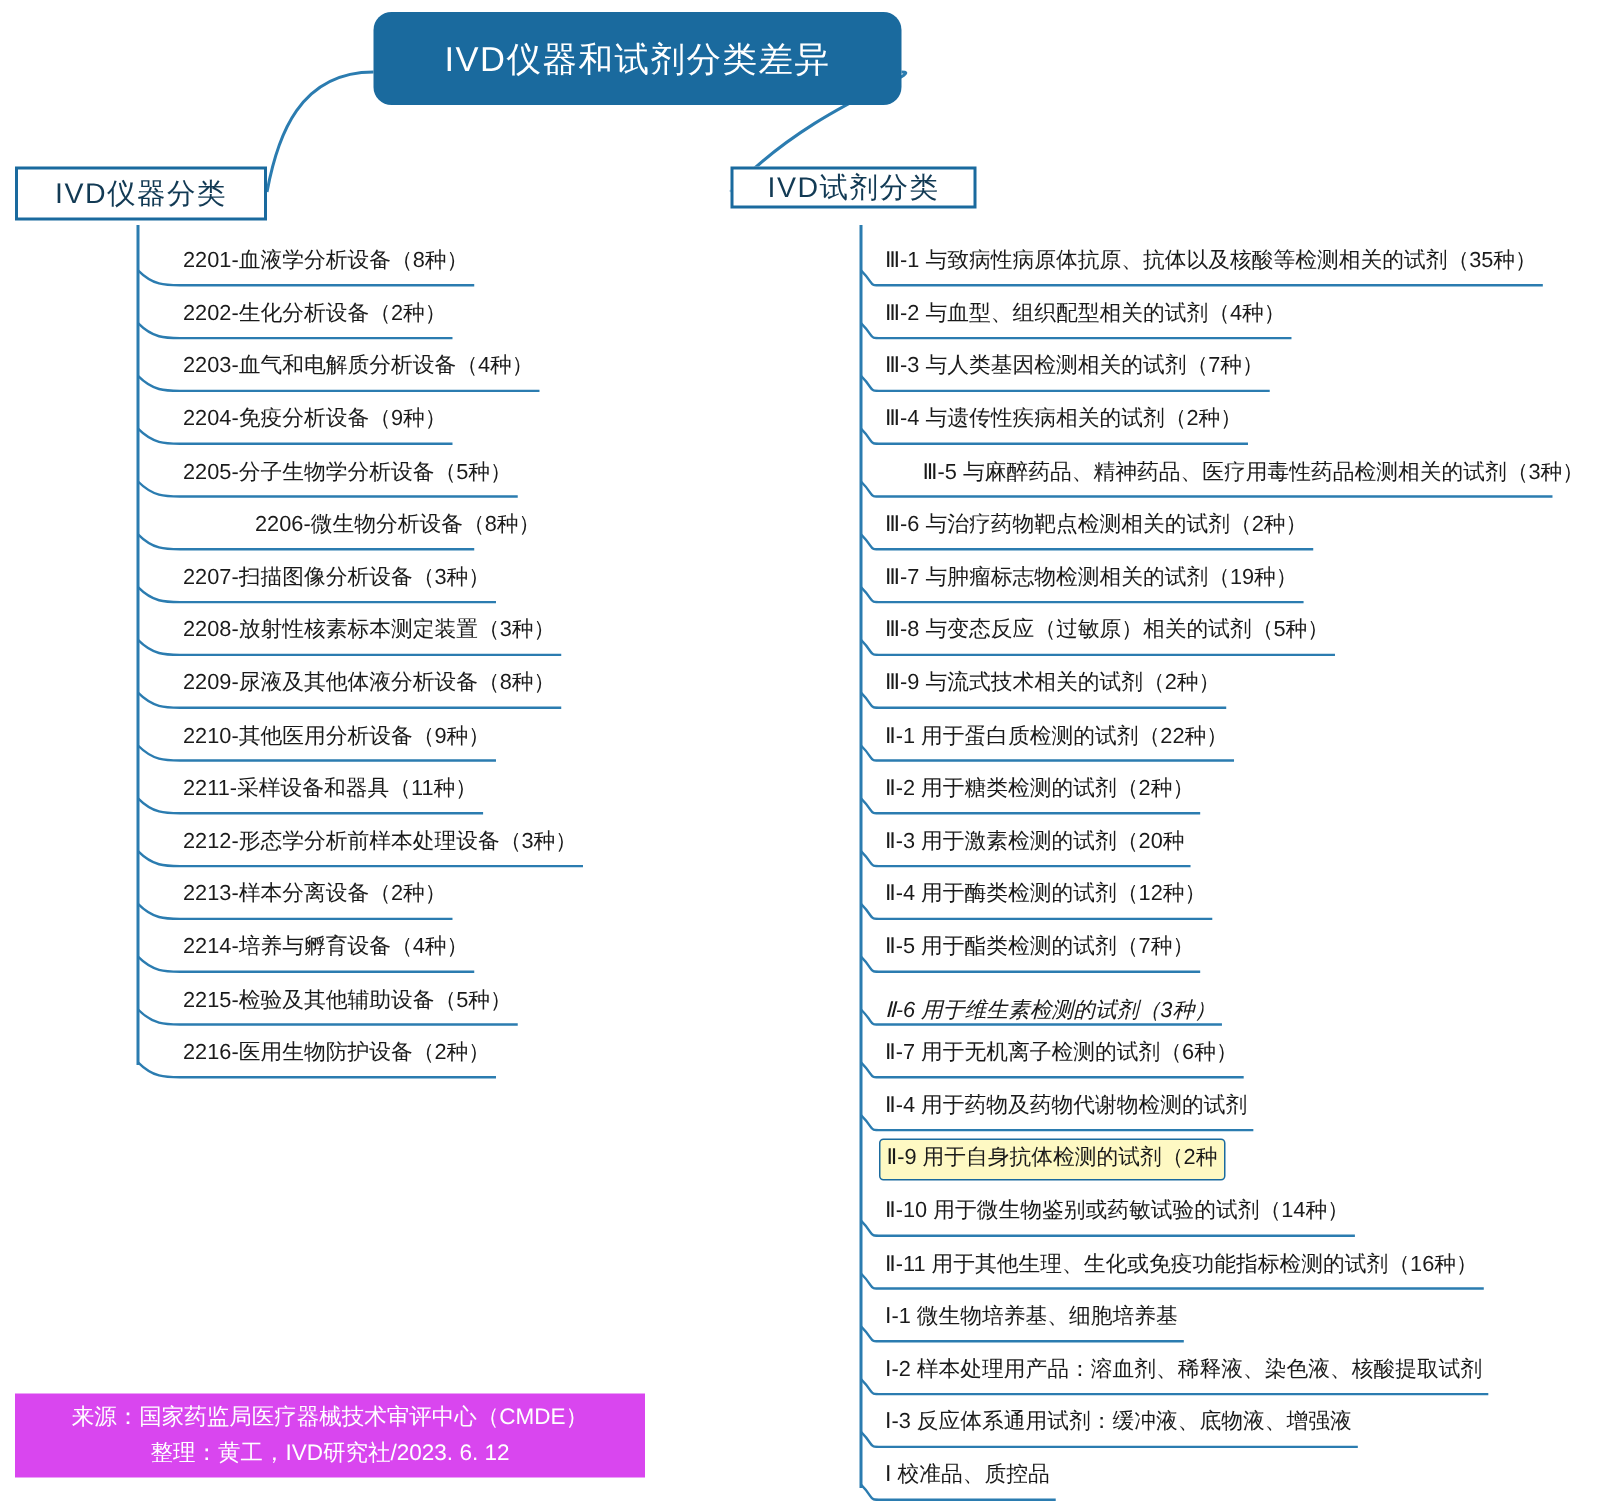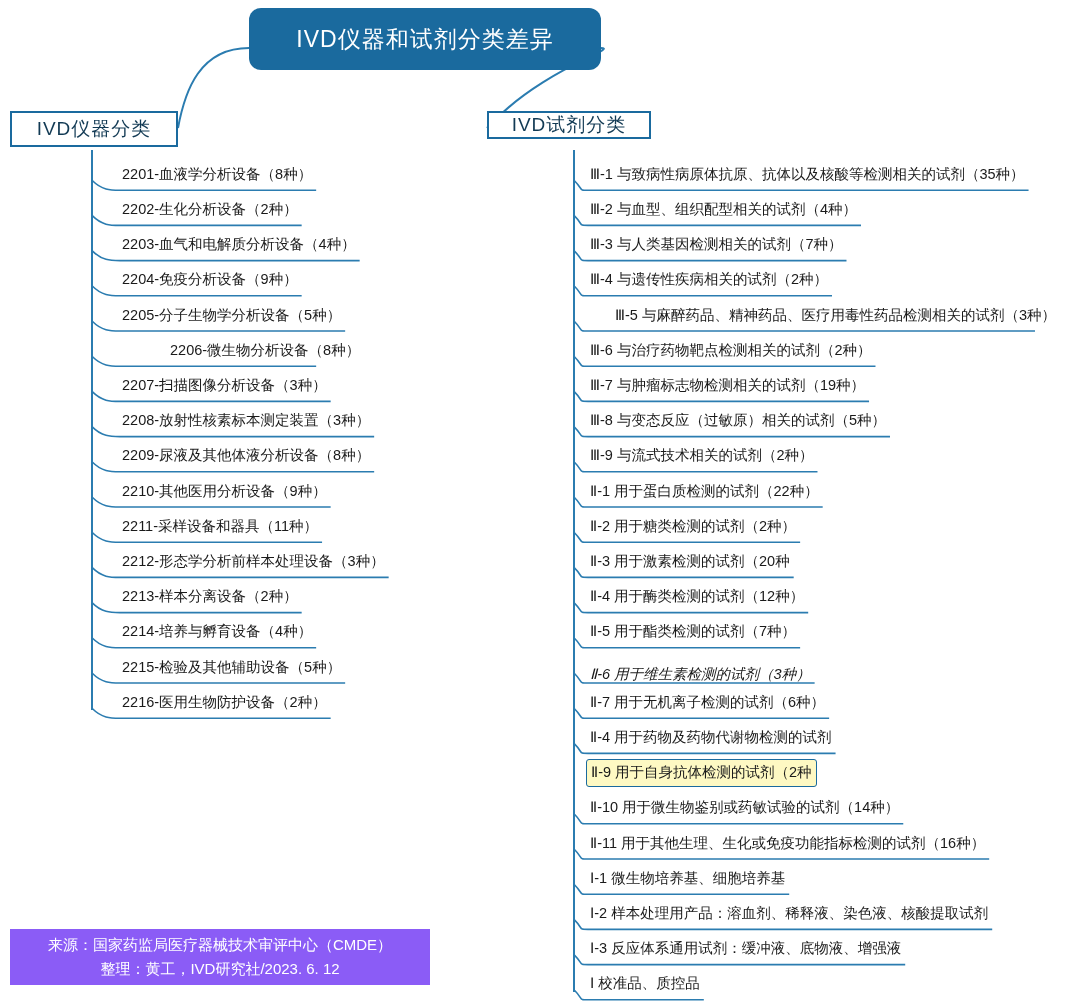--- a/index.html
+++ b/index.html
@@ -95,21 +95,21 @@
     background: #fef9c3;
   }
 
   
   .source-box {
     position: absolute;
     left: 10px;
     top: 929px;
     width: 420px;
     height: 56px;
-    background: #8b5cf6;
+    background: #d946ef;
     color: #ffffff;
     font-size: 15px;
     line-height: 24px;
     display: flex;
     flex-direction: column;
     align-items: center;
     justify-content: center;
     box-sizing: border-box;
   }
 </style>

